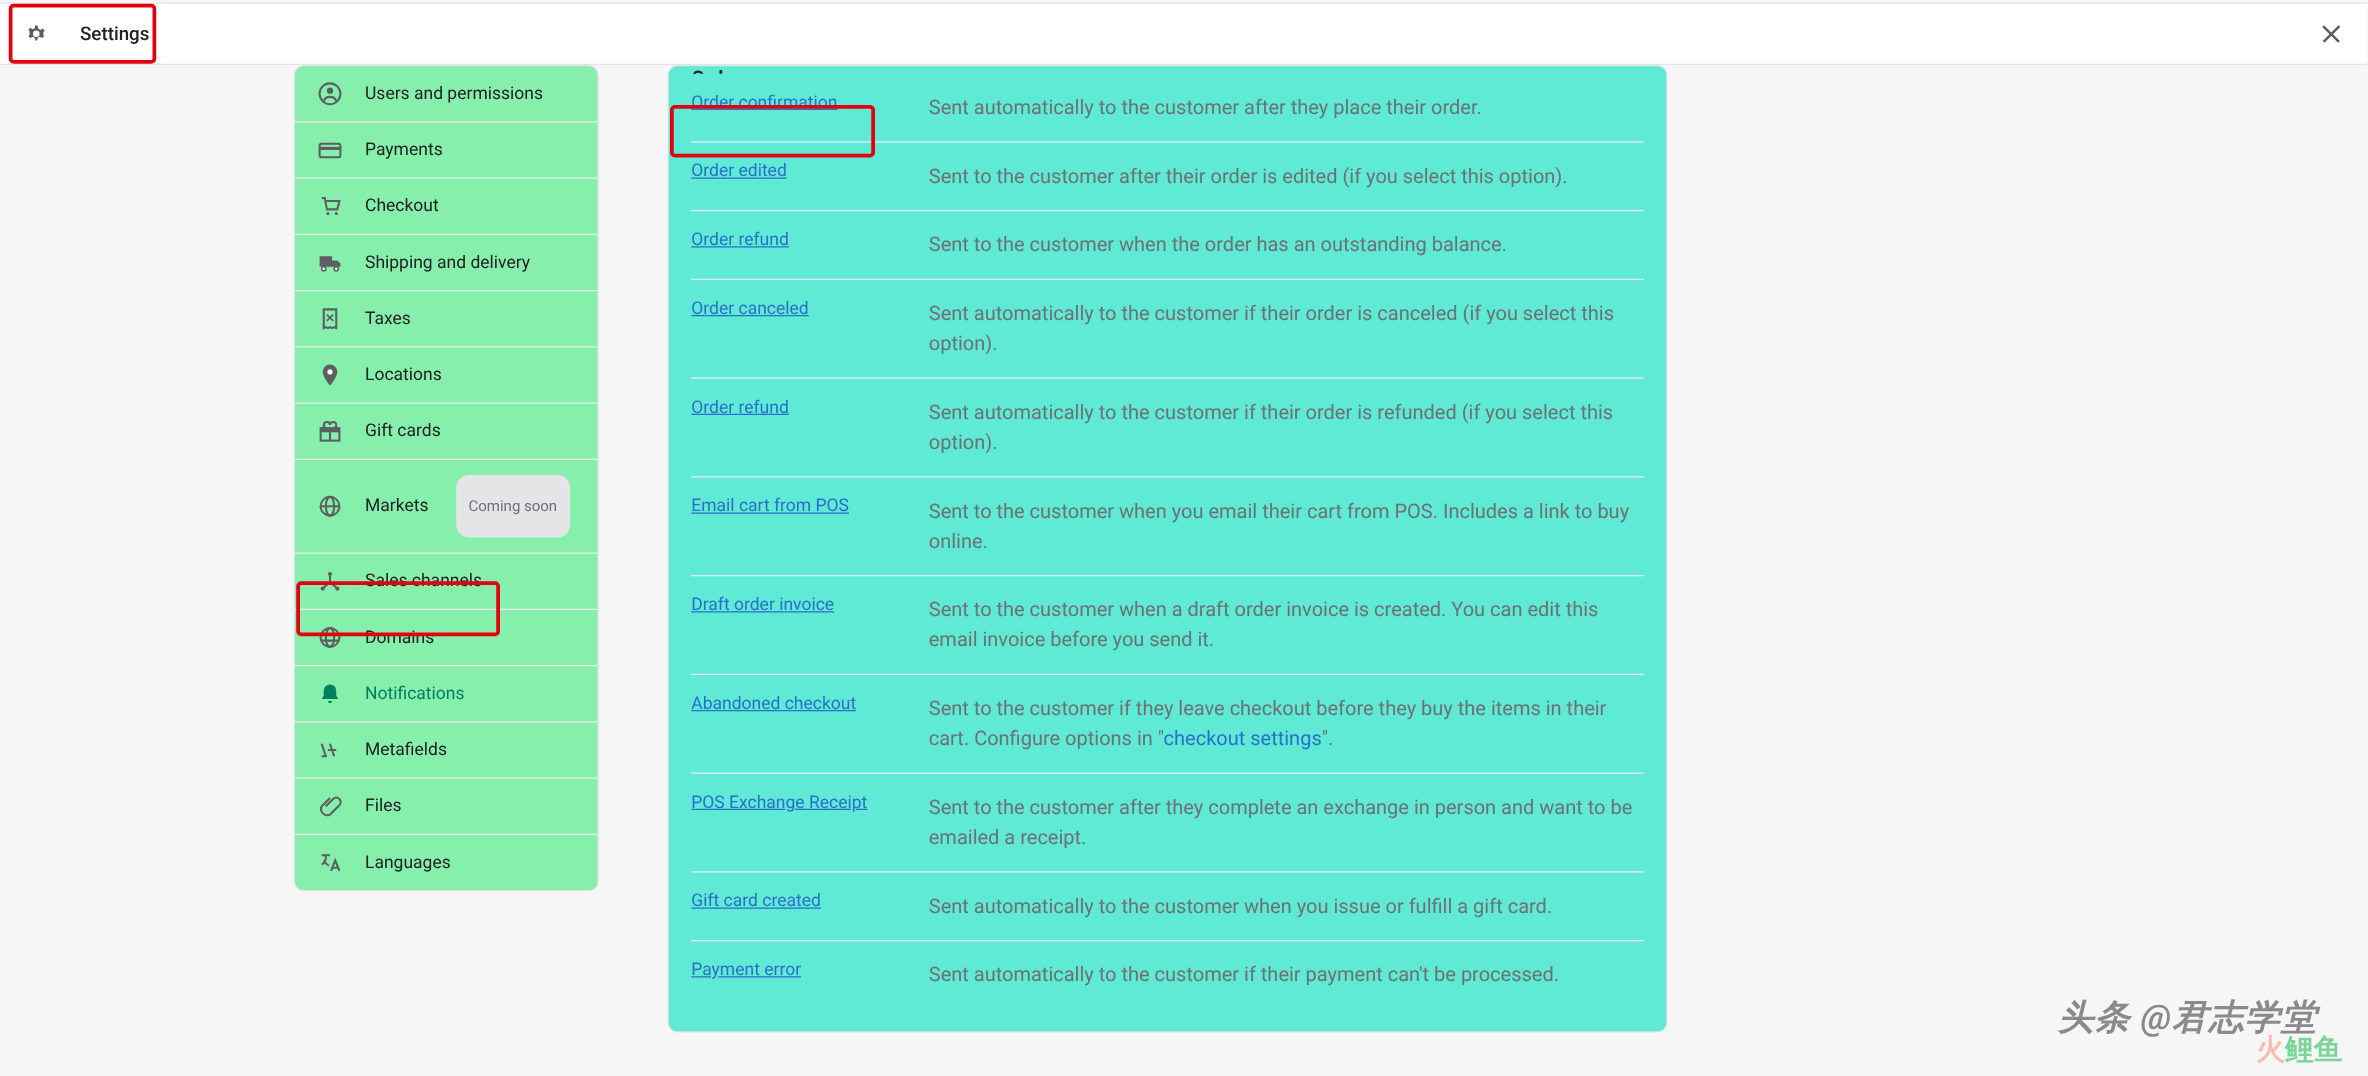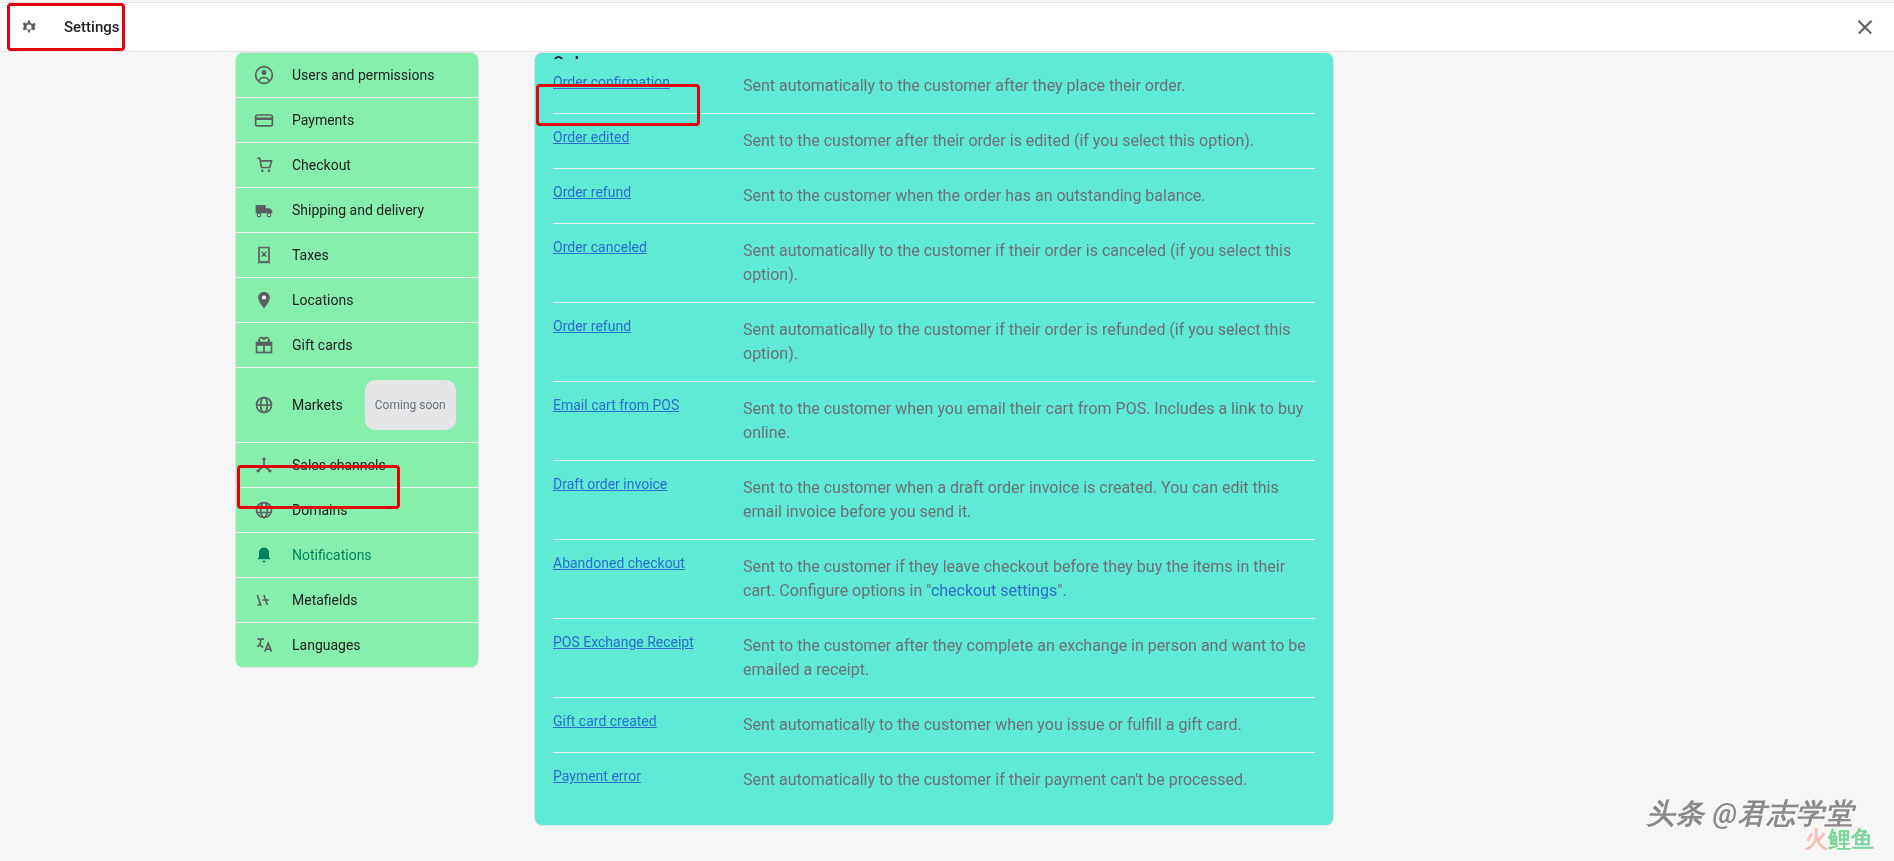--- a/index.html
+++ b/index.html
@@ -141,20 +141,26 @@
     <span class="lbl">Notifications</span>
   </div>
   <div class="sb-item">
     <svg class="icon" viewBox="0 0 24 24">
         <path d="M4 18h5M4 6l4 12M12 6l4 12M10 12h8" stroke="#5c5f62" stroke-width="2" fill="none"></path>
       </svg>
     <span class="lbl">Metafields</span>
   </div>
   <div class="sb-item">
     <svg class="icon" viewBox="0 0 24 24">
+        <path d="M8 12l7-7a4 4 0 0 1 6 6l-9 9a6 6 0 0 1-8-8l8-8" fill="none" stroke="#5c5f62" stroke-width="2"></path>
+      </svg>
+    <span class="lbl">Files</span>
+  </div>
+  <div class="sb-item">
+    <svg class="icon" viewBox="0 0 24 24">
         <path d="M4 5h8M8 5v2c0 3-2 6-4 7M6 10c1 2 3 4 5 5M13 20l4-10 4 10M14 17h6" fill="none" stroke="#5c5f62" stroke-width="2"></path>
       </svg>
     <span class="lbl">Languages</span>
   </div>
 </div>
 
 <div class="main">
   <div class="section-title">Orders</div>
   <div id="rows">
       <div class="notif-row">

